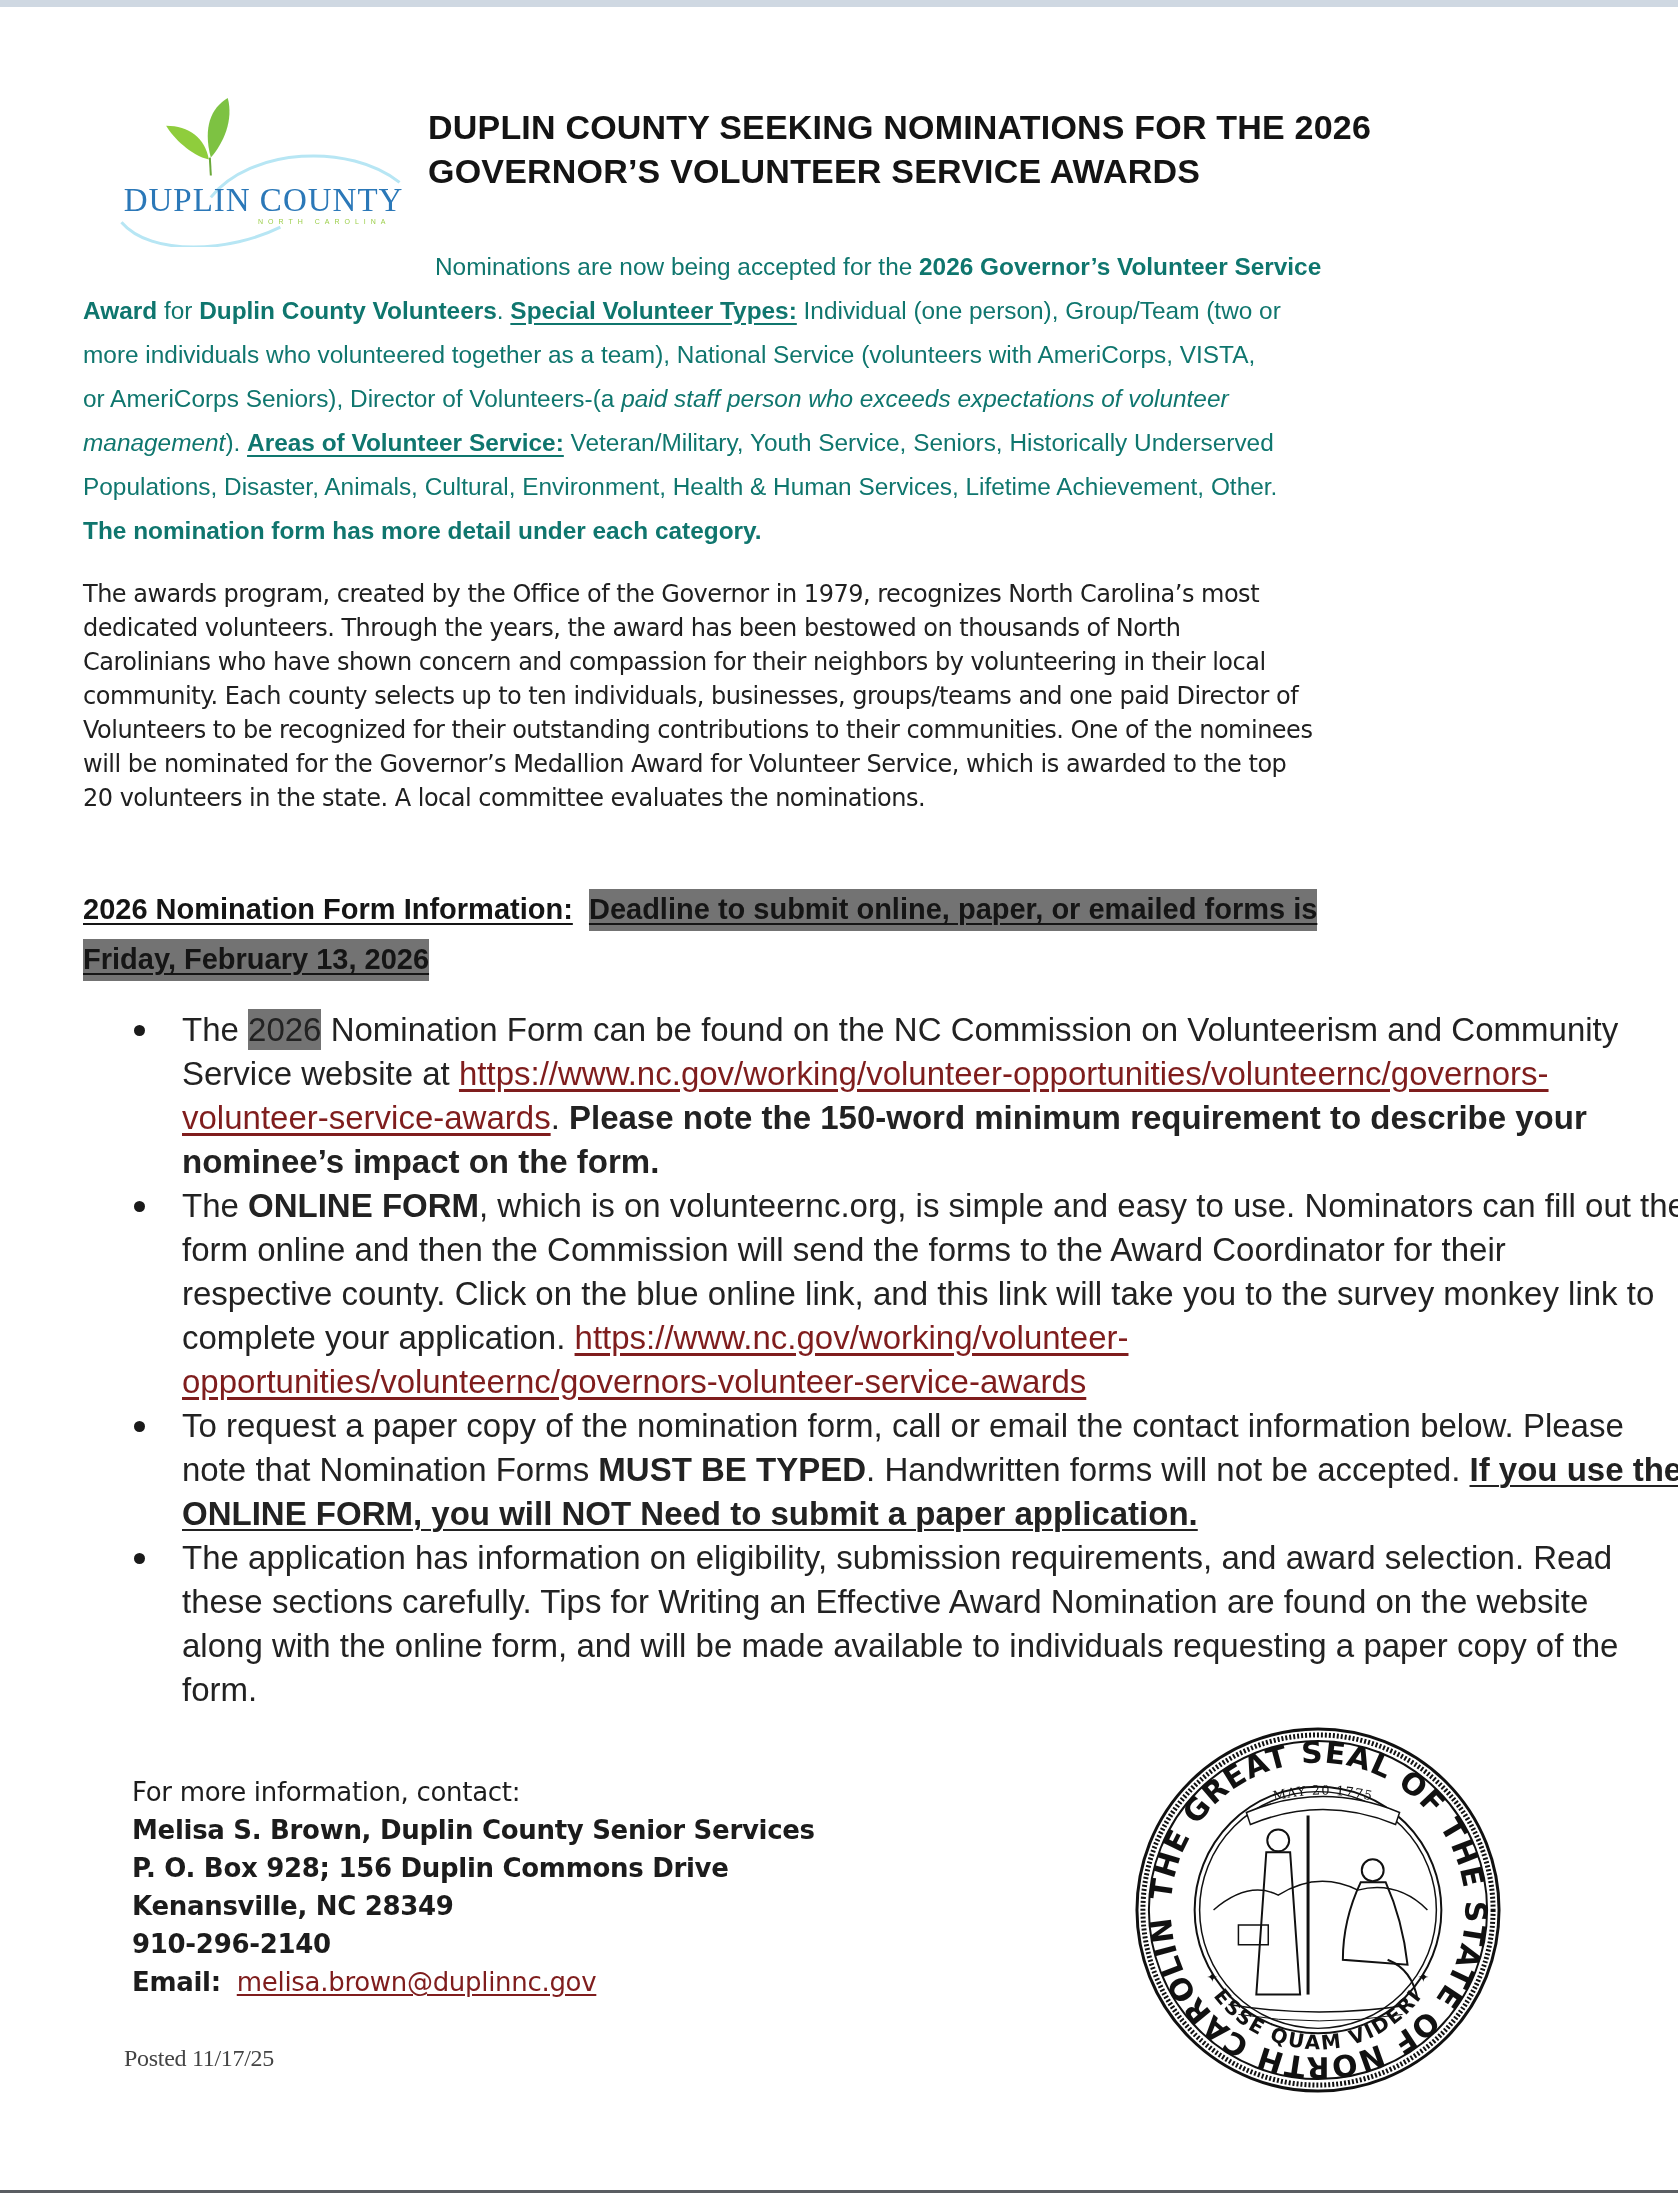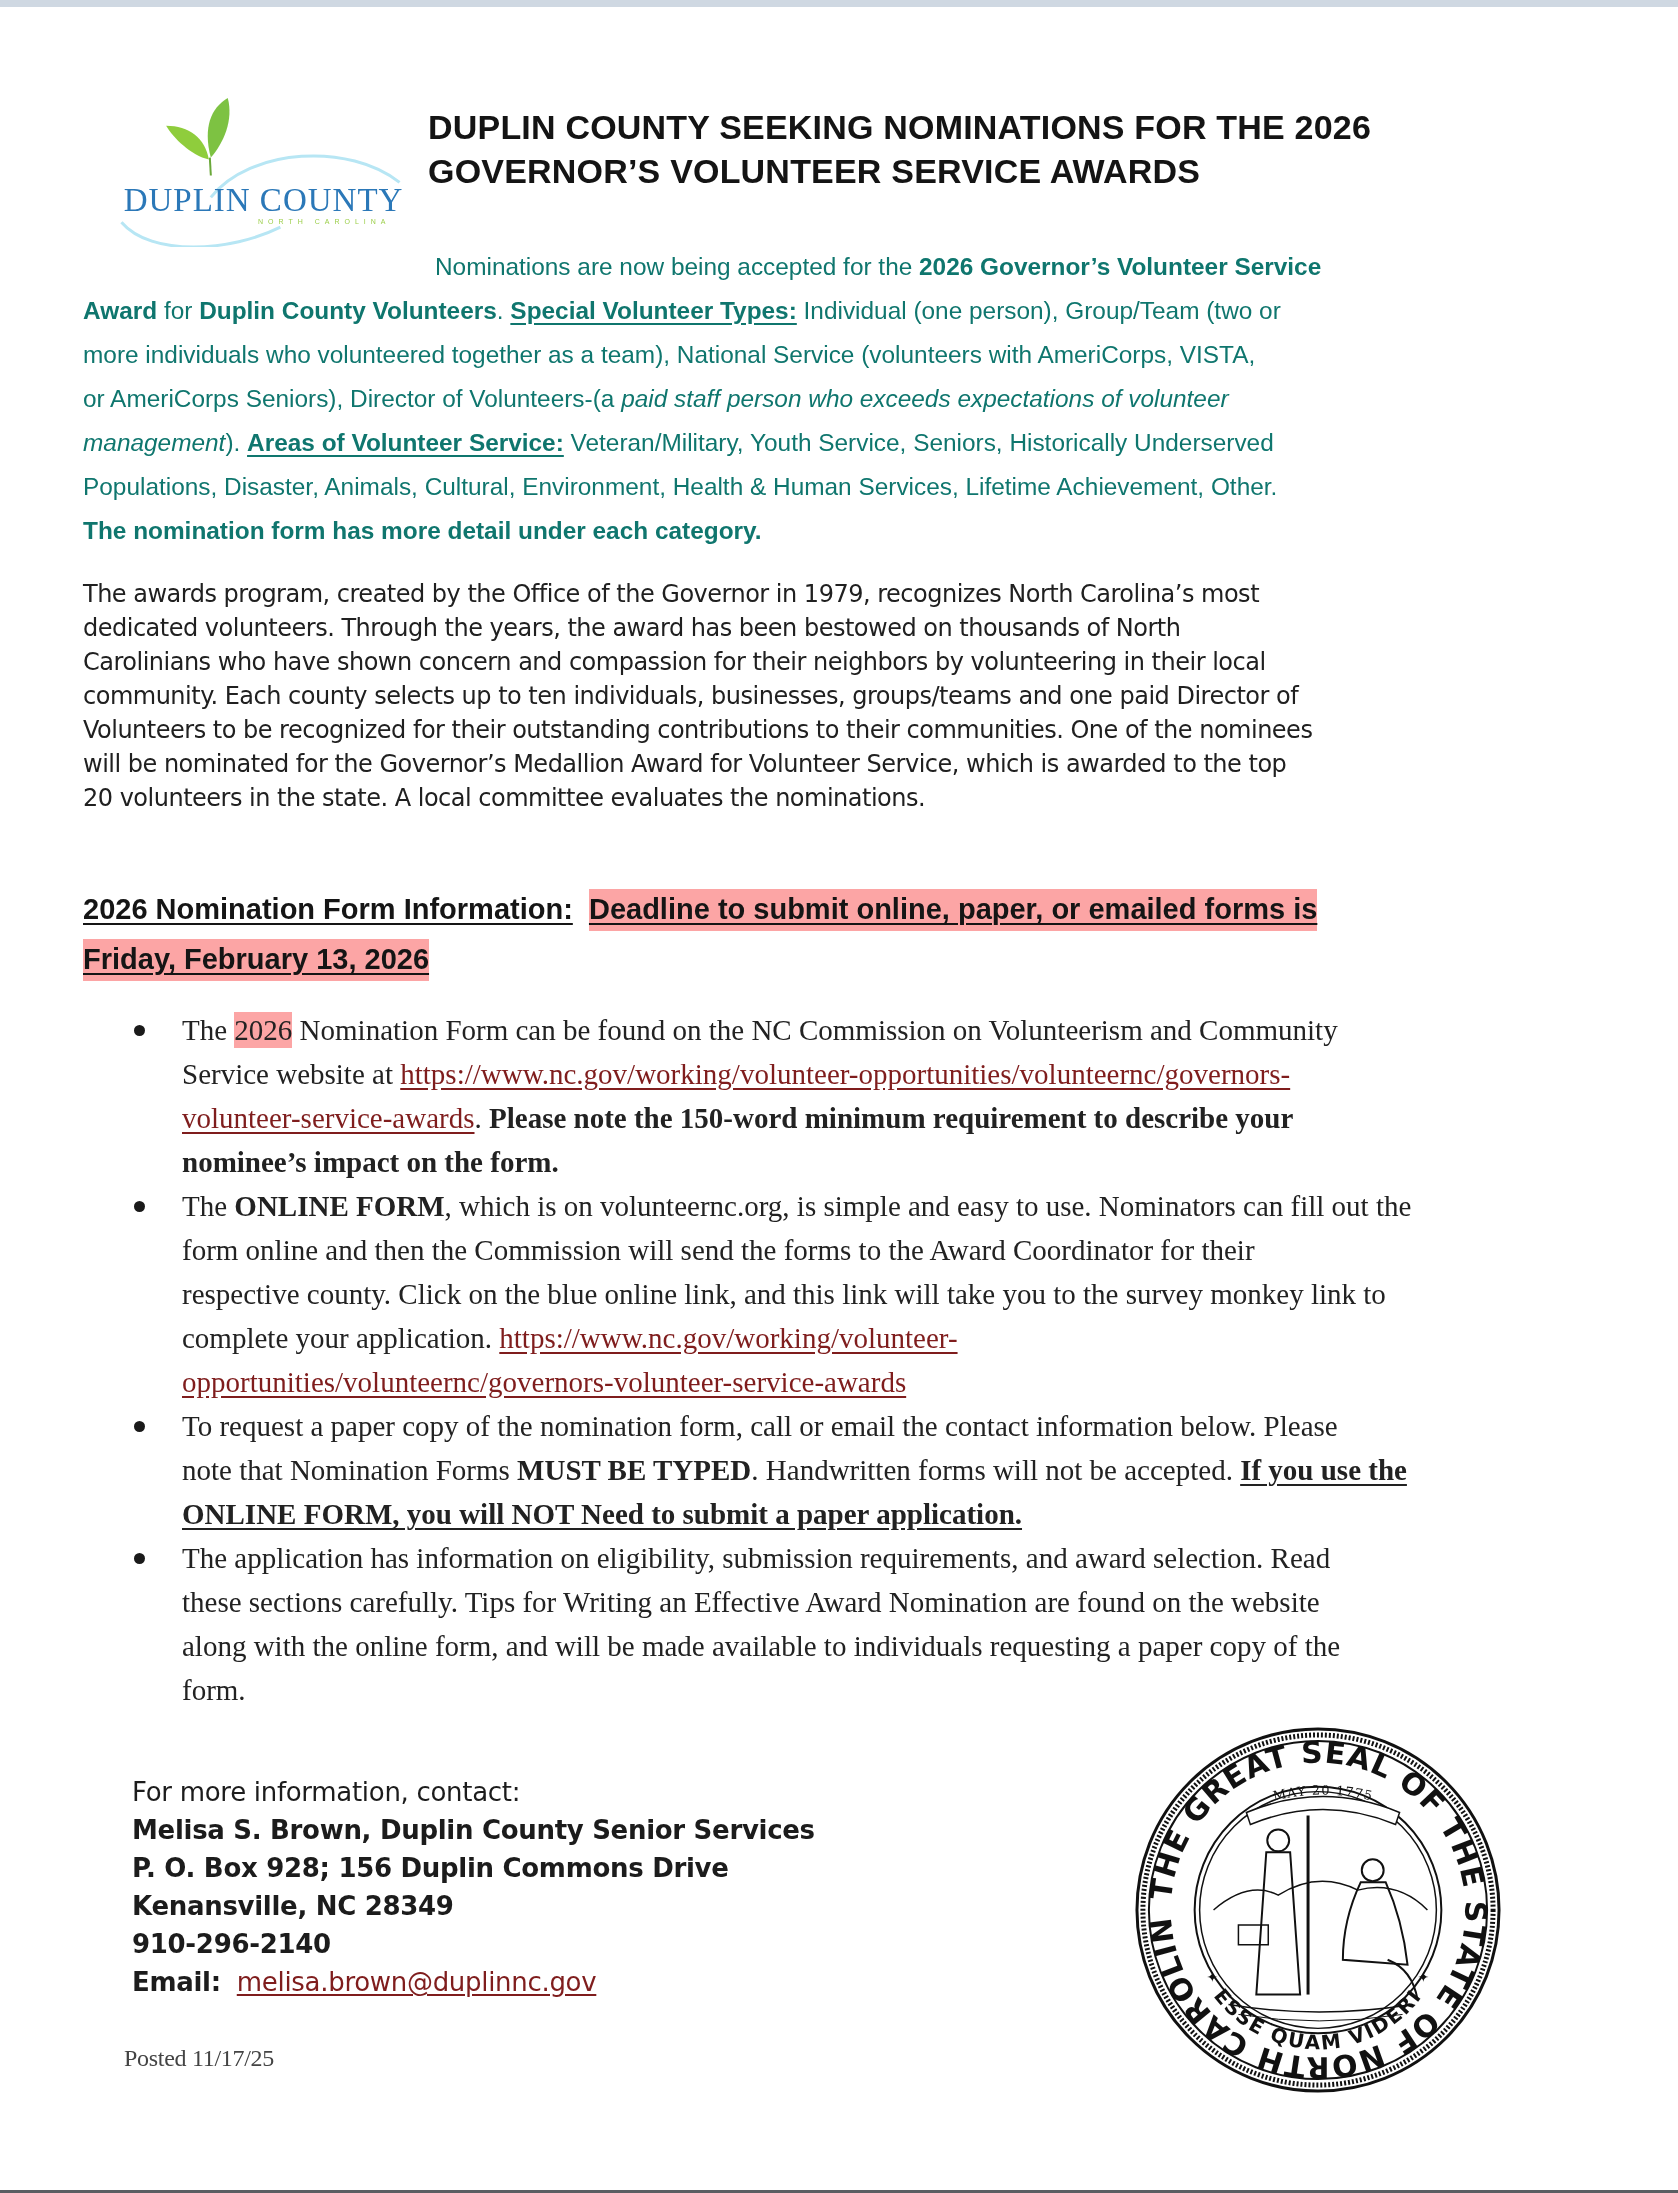--- a/index.html
+++ b/index.html
@@ -47,26 +47,26 @@
     color: #202020; letter-spacing: -0.5px;
   }
   .p2 .line { display: block; white-space: nowrap; }
 
   .deadline {
     position: absolute; left: 83px; top: 884px; width: 1552px;
     font-family: "Liberation Sans", sans-serif; font-weight: bold; font-size: 29px; line-height: 50px;
     color: #151515;
   }
   .deadline .line { display: block; white-space: nowrap; }
-  .hl { background: #fca5a5; }
+  .hl { background: #737373; }
   .deadline .hl { padding: 4px 0 6px 0; }
 
   .bullets {
     position: absolute; left: 0; top: 1008px; width: 1385px;
-    font-family: Liberation Serif, serif; font-size: 29px; line-height: 44px; color: #222;
+    font-family: Liberation Sans, sans-serif; font-size: 33px; line-height: 44px; color: #222;
   }
   .bullet-item { position: relative; }
   .bullet-dot {
     position: absolute; left: 134px; width: 11px; height: 11px; border-radius: 50%;
     background: #1a1a1a; top: 17px;
   }
   .bullet-text { margin-left: 182px; }
   .bullet-text .line { display: block; white-space: nowrap; }
   .link { color: #7f1d1d; text-decoration: underline; text-underline-offset: 4px; }
   .bullets .hl { padding: 2px 0; }

